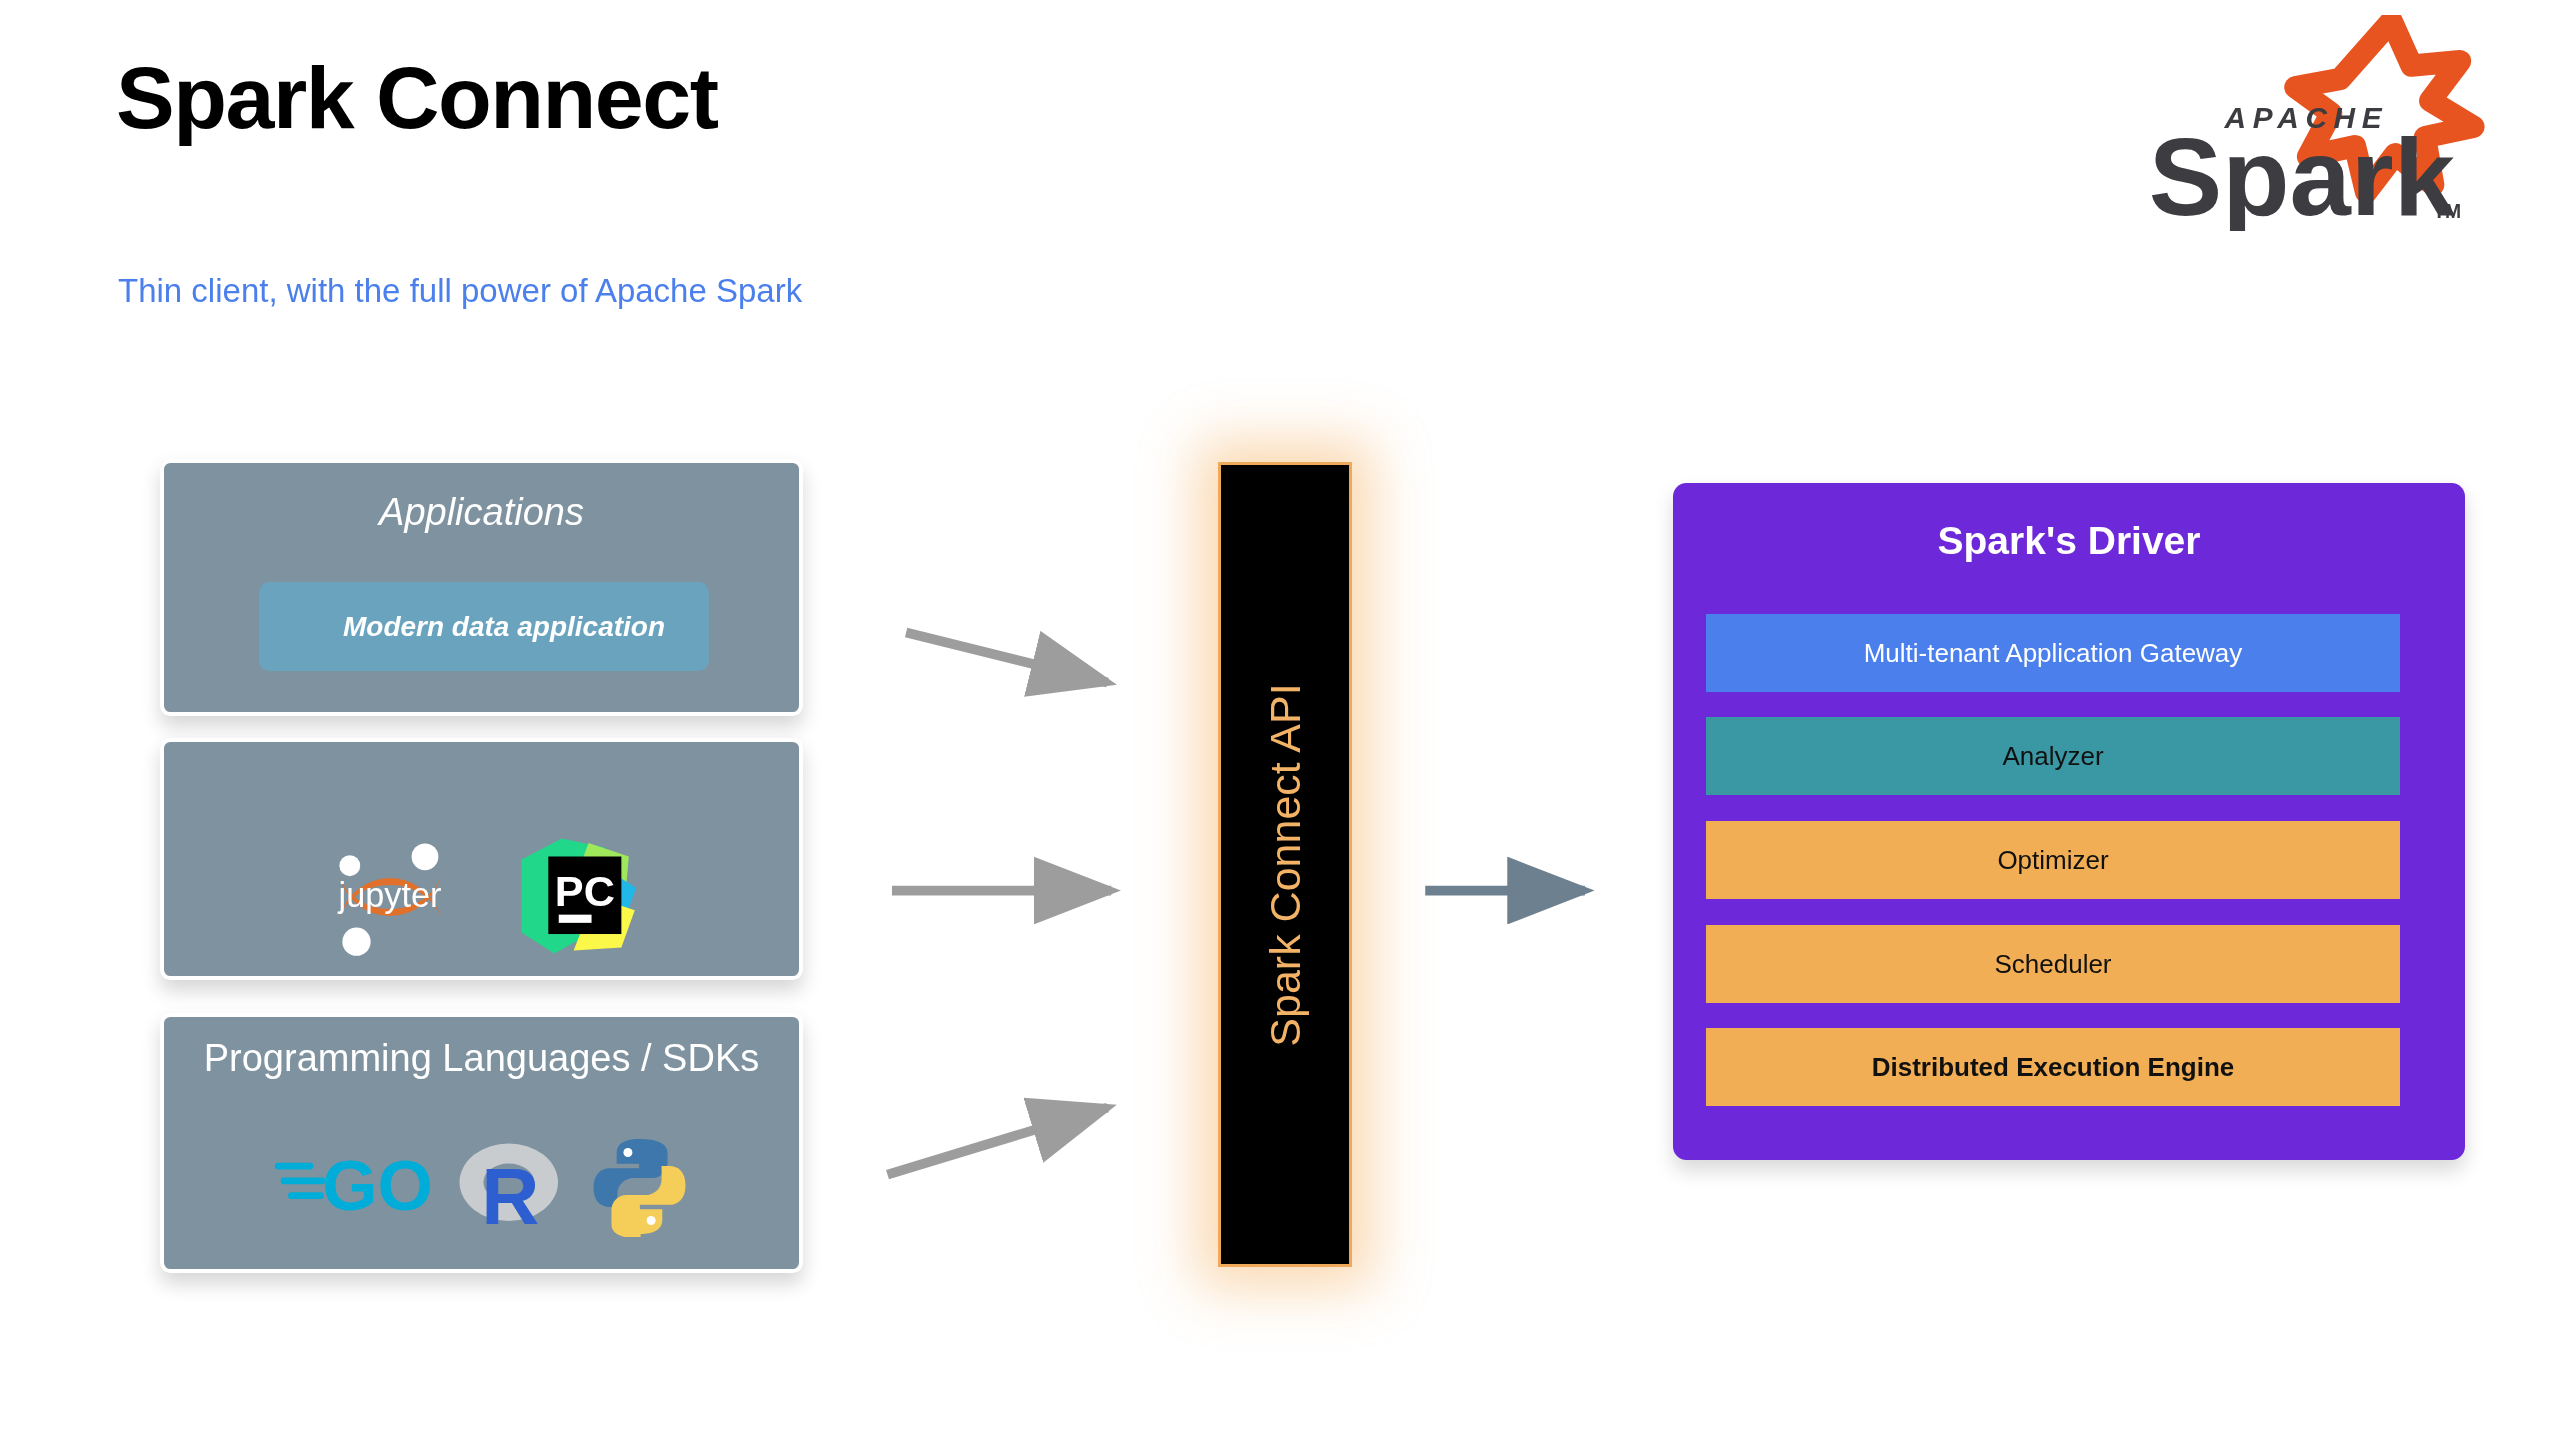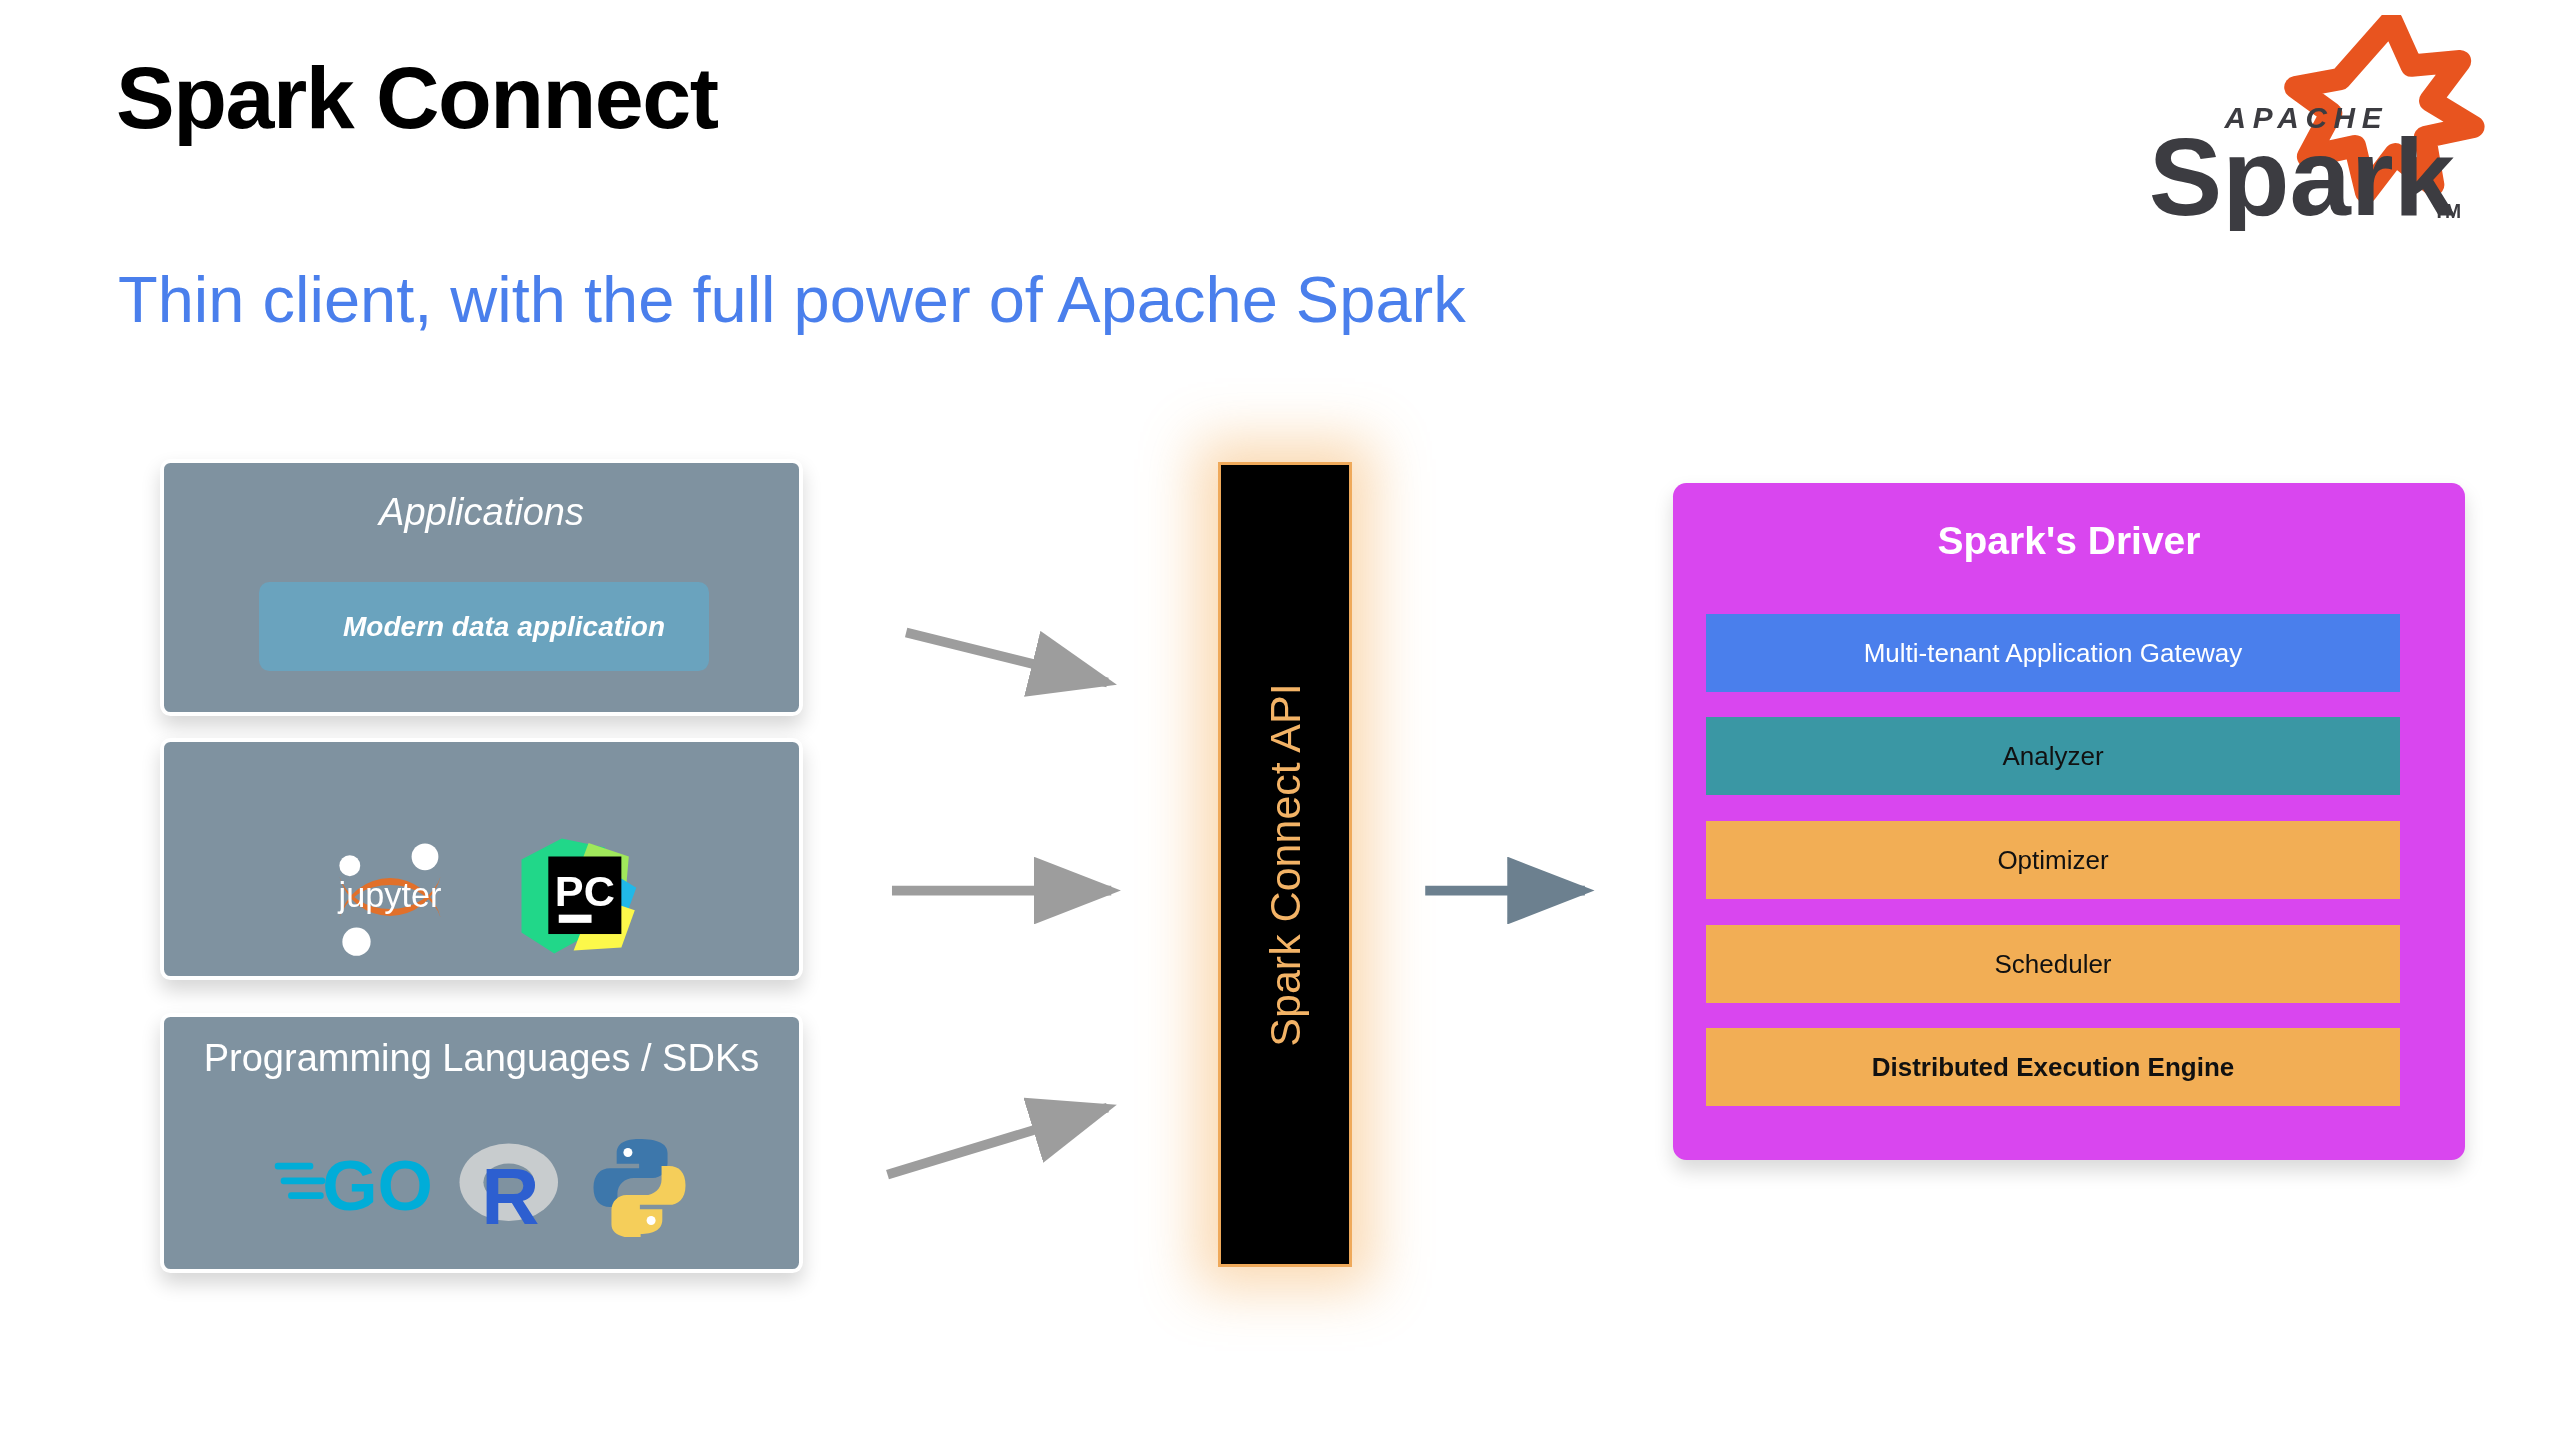--- a/index.html
+++ b/index.html
@@ -12,22 +12,22 @@
   #slide { position: relative; width: 2576px; height: 1447px; background: #fff; }
 
   
   .title {
     position: absolute; left: 116px; top: 52px;
     font-size: 88px; font-weight: 700; color: #000000;
     letter-spacing: -1.5px; line-height: 1.05;
     white-space: nowrap;
   }
   .subtitle {
-    position: absolute; left: 118px; top: 262px;
-    font-size: 65px; font-weight: 400; color: #4a7fec;
+    position: absolute; left: 118px; top: 272px;
+    font-size: 33px; font-weight: 400; color: #4a7fec;
     white-space: nowrap;
   }
 
   
   .spark-logo { position: absolute; left: 2129px; top: 15px; width: 373px; height: 216px; }
 
   
   .card {
     position: absolute;
     background: #7f92a0;
@@ -72,21 +72,21 @@
     position: absolute; left: 50%; top: 50%;
     transform: translate(-50%,-50%) rotate(-90deg);
     transform-origin: center center;
     white-space: nowrap;
     color: #f3b366; font-size: 43px; font-weight: 400;
   }
 
   
   #driver-panel {
     position: absolute; left: 1673px; top: 483px; width: 792px; height: 677px;
-    background: #d946ef; border-radius: 13.4px;
+    background: #6d28d9; border-radius: 13.4px;
     box-shadow: 0 10.4px 19.4px rgba(0,0,0,0.15);
   }
   #driver-title {
     position: absolute; left: 0; right: 0; top: 36px; text-align: center;
     color: #ffffff; font-size: 39px; font-weight: 700;
   }
   .driver-row {
     position: absolute; left: 33px; width: 694px; height: 78px;
     display: flex; align-items: center; justify-content: center;
     font-size: 26px; font-weight: 400; white-space: nowrap;

